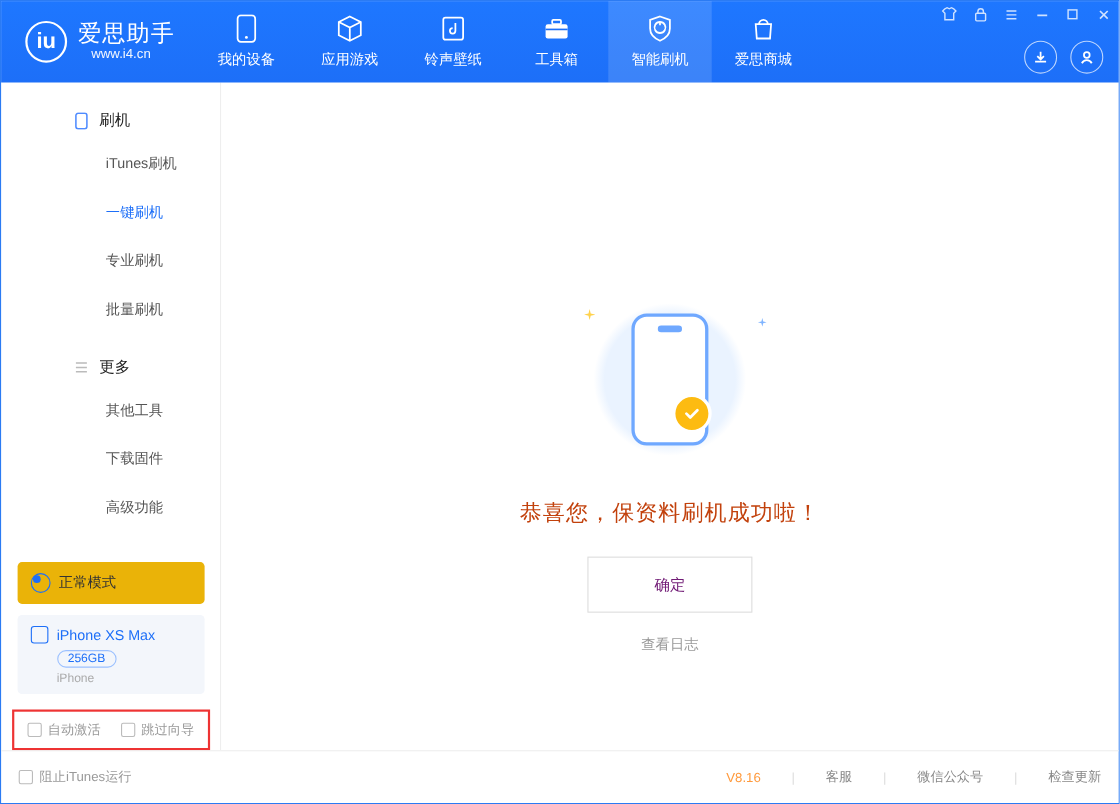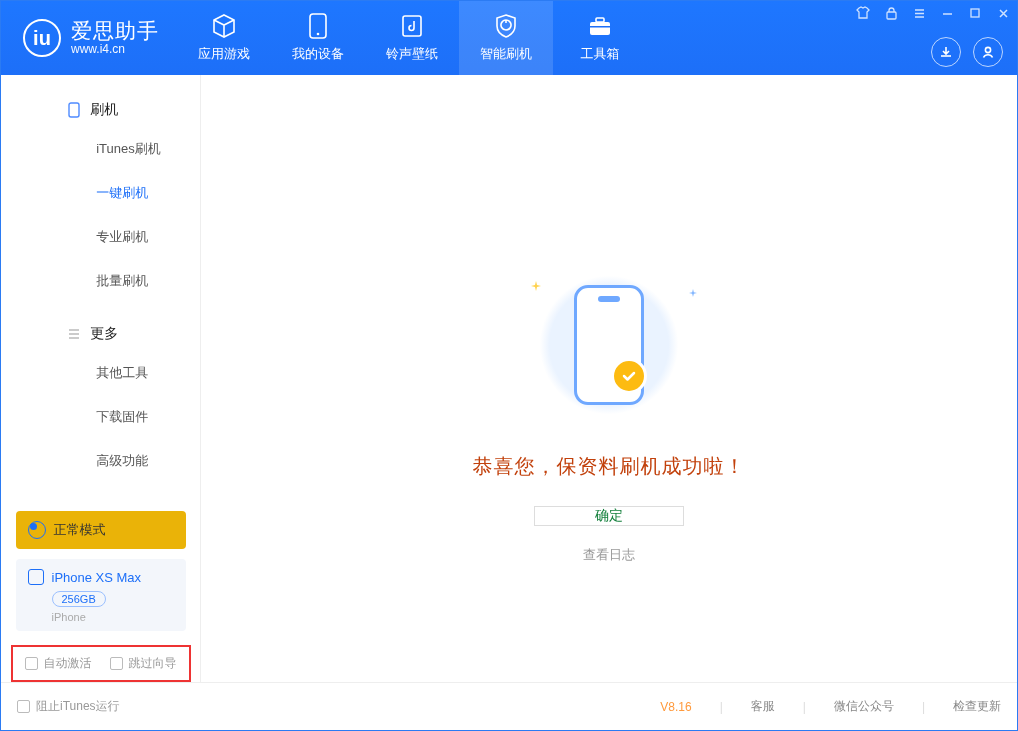--- a/index.html
+++ b/index.html
@@ -4,21 +4,21 @@
 <style>
   * { margin:0; padding:0; box-sizing:border-box; font-family:"Microsoft YaHei","PingFang SC",Arial,sans-serif; }
   body { background:#fff; }
   .frame { width:1018px; height:731px; border:1px solid #2b7bf3; display:flex; flex-direction:column; margin:0 auto; position:relative; background:#fff;}
   
   .header { height:74px; background:linear-gradient(180deg,#1e77ff 0%,#1d6ff8 100%); display:flex; align-items:stretch; color:#fff; position:relative;}
   .logo-block { display:flex; align-items:center; padding:0 18px 0 22px; gap:10px;}
   .logo-circ { width:38px; height:38px; border:2.5px solid #fff; border-radius:50%; display:flex; align-items:center; justify-content:center; font-weight:bold; font-size:20px;}
   .logo-text { line-height:1.15;}
   .logo-text .line1 { font-size:21px; font-weight:500; letter-spacing:1px;}
-  .logo-text .line2 { font-size:12px; opacity:.95;}
+  .logo-text .line2 { font-size:12px; opacity:.95;margin-left:12px;}
   .nav { display:flex; align-items:stretch;}
   .nav-item { width:94px; display:flex; flex-direction:column; align-items:center; justify-content:center; gap:6px; cursor:pointer; color:#fff; font-size:13px;}
   .nav-item.selected { background:rgba(255,255,255,.14);}
   .nav-item .icon { width:26px; height:26px; display:flex; align-items:center; justify-content:center;}
   .win-controls { position:absolute; right:6px; top:4px; display:flex; gap:12px; align-items:center;}
   .win-controls span { width:16px; height:16px; display:inline-flex; align-items:center; justify-content:center; cursor:pointer; color:#cfe2ff; font-size:12px;}
   .header-right { position:absolute; right:14px; bottom:8px; display:flex; gap:12px; align-items:center;}
   .header-right .ic { width:30px; height:30px; border:1.5px solid rgba(255,255,255,.7); border-radius:50%; display:flex; align-items:center; justify-content:center; cursor:pointer; color:#fff;}
   
   .body { flex:1; display:flex; min-height:0;}
@@ -45,21 +45,21 @@
   .illus-wrap { margin-top:200px; position:relative; width:140px; height:140px; display:flex; align-items:center; justify-content:center;}
   .circle-bg { position:absolute; width:140px; height:140px; border-radius:50%; background:radial-gradient(circle,#eaf3ff 0%, #eaf3ff 60%, rgba(234,243,255,0) 70%);}
   .phone { position:relative; width:70px; height:120px; border:3px solid #6fa8ff; border-radius:14px; background:#fff;}
   .phone:before { content:""; position:absolute; top:8px; left:50%; transform:translateX(-50%); width:22px; height:6px; border-radius:3px; background:#6fa8ff;}
   .check-badge { position:absolute; right:-6px; bottom:8px; width:36px; height:36px; border-radius:50%; background:#fdbb11; border:3px solid #fff; display:flex; align-items:center; justify-content:center; color:#fff;}
   .spark { position:absolute; width:8px; height:8px;}
   .spark.s1 { left:-8px; top:6px;}
   .spark.s2 { right:-18px; top:14px;}
   .spark svg{display:block;}
   .msg { margin-top:38px; font-size:20px; color:#c2410c; letter-spacing:1px;}
-  .ok-btn { margin-top:26px; width:150px; height:20px; border:1px solid #ddd; background:#fff; font-size:14px; color:#15803d; cursor:pointer;}
+  .ok-btn { margin-top:26px; width:150px; height:51px; border:1px solid #ddd; background:#fff; font-size:14px; color:#701a75; cursor:pointer;}
   .log-link { margin-top:20px; font-size:13px; color:#999; cursor:pointer;}
   
   .footer { height:48px; border-top:1px solid #eee; display:flex; align-items:center; padding:0 16px; font-size:12px; color:#888;}
   .footer .left { display:flex; align-items:center; gap:6px; }
   .footer .right { margin-left:auto; display:flex; align-items:center; gap:28px;}
   .footer .ver { color:#ff9a3d;}
   .footer .sep { color:#ddd;}
   .footer .lnk { cursor:pointer; color:#888;}
 </style>
 </head>
@@ -71,63 +71,72 @@
     <div class="logo-block">
       <div class="logo-circ">iu</div>
       <div class="logo-text">
         <div class="line1">爱思助手</div>
         <div class="line2">www.i4.cn</div>
       </div>
     </div>
     <div class="nav">
       <div class="nav-item">
         <span class="icon">
+            <svg width="20" height="26" viewBox="0 0 20 26" fill="none" stroke="#fff" stroke-width="1.6">
+              <rect x="2" y="1" width="16" height="24" rx="3"></rect>
+              <circle cx="10" cy="21" r="1.3" fill="#fff" stroke="none"></circle>
+            </svg>
+          </span>
+        <span>我的设备</span>
+      </div>
+      <div class="nav-item">
+        <span class="icon">
             <svg width="26" height="26" viewBox="0 0 26 26" fill="none" stroke="#fff" stroke-width="1.6">
               <path d="M13 2 L23 7 L23 19 L13 24 L3 19 L3 7 Z"></path>
               <path d="M3 7 L13 12 L23 7 M13 12 L13 24"></path>
             </svg>
           </span>
         <span>应用游戏</span>
       </div>
       <div class="nav-item">
         <span class="icon">
-            <svg width="20" height="26" viewBox="0 0 20 26" fill="none" stroke="#fff" stroke-width="1.6">
-              <rect x="2" y="1" width="16" height="24" rx="3"></rect>
-              <circle cx="10" cy="21" r="1.3" fill="#fff" stroke="none"></circle>
-            </svg>
-          </span>
-        <span>我的设备</span>
-      </div>
-      <div class="nav-item">
-        <span class="icon">
             <svg width="24" height="24" viewBox="0 0 24 24" fill="none" stroke="#fff" stroke-width="1.6">
               <rect x="3" y="2" width="18" height="20" rx="2"></rect>
               <path d="M14 7 v7 a2.5 2.5 0 1 1 -2.5 -2.5"></path>
             </svg>
           </span>
         <span>铃声壁纸</span>
-      </div>
-      <div class="nav-item selected">
-        <span class="icon">
-            <svg width="26" height="26" viewBox="0 0 26 26" fill="none" stroke="#fff" stroke-width="1.6">
-              <path d="M13 2 L22 5 V13 C22 18 18 22 13 24 C8 22 4 18 4 13 V5 Z"></path>
-              <path d="M13 7 a5 5 0 1 0 0.01 0 M13 7 v3"></path>
-            </svg>
-          </span>
-        <span>智能刷机</span>
       </div>
       <div class="nav-item">
         <span class="icon">
             <svg width="26" height="24" viewBox="0 0 26 24" fill="#fff">
               <rect x="3" y="8" width="20" height="13" rx="2"></rect>
               <rect x="9" y="4" width="8" height="4" rx="1" fill="none" stroke="#fff" stroke-width="1.6"></rect>
               <rect x="3" y="12" width="20" height="1.5" fill="#1d6ff8"></rect>
             </svg>
           </span>
         <span>工具箱</span>
+      </div>
+      <div class="nav-item selected">
+        <span class="icon">
+            <svg width="26" height="26" viewBox="0 0 26 26" fill="none" stroke="#fff" stroke-width="1.6">
+              <path d="M13 2 L22 5 V13 C22 18 18 22 13 24 C8 22 4 18 4 13 V5 Z"></path>
+              <path d="M13 7 a5 5 0 1 0 0.01 0 M13 7 v3"></path>
+            </svg>
+          </span>
+        <span>智能刷机</span>
+      </div>
+      <div class="nav-item">
+        <span class="icon">
+            <svg width="24" height="24" viewBox="0 0 24 24" fill="none" stroke="#fff" stroke-width="1.6">
+              <path d="M5 8 h14 l-1 13 H6 Z"></path>
+              <path d="M8 8 a4 4 0 0 1 8 0"></path>
+            </svg>
+          </span>
+        <span>爱思商城</span>
       </div>
     </div>
     <div class="win-controls">
       <span>
           <svg width="14" height="14" viewBox="0 0 14 14" fill="none" stroke="#cfe2ff" stroke-width="1.3">
             <path d="M3 2 L5 1 L7 2 L9 1 L11 2 L13 4 L11 6 V12 H3 V6 L1 4 Z"></path>
           </svg>
         </span>
       <span>
           <svg width="13" height="13" viewBox="0 0 13 13" fill="none" stroke="#cfe2ff" stroke-width="1.3">

